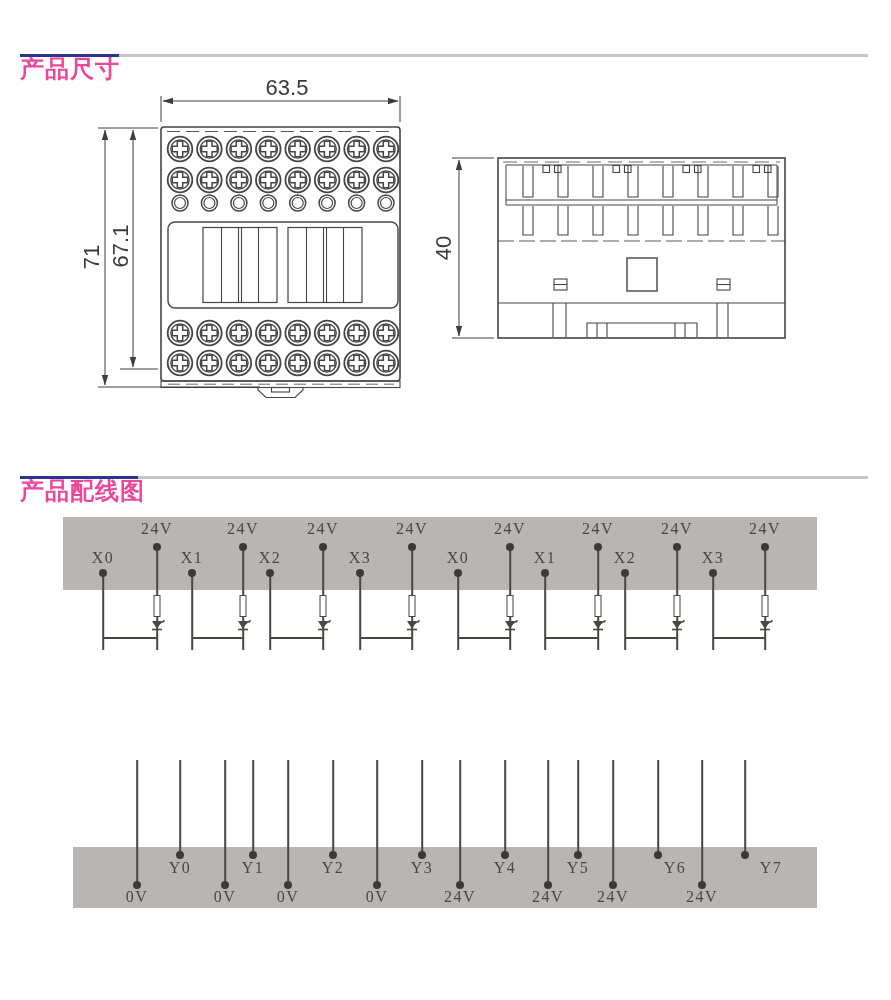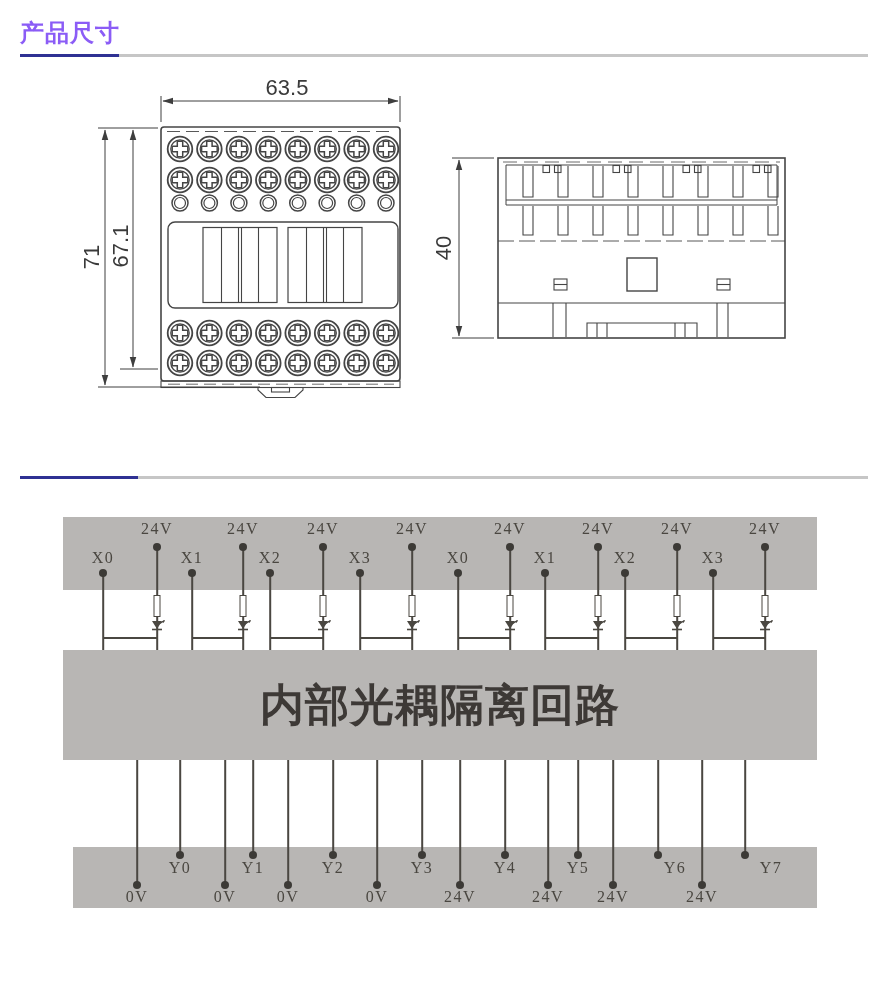--- a/index.html
+++ b/index.html
@@ -1,19 +1,19 @@
 <!DOCTYPE html>
 <html><head>
 <meta charset="utf-8">
 <style>
   html,body{margin:0;padding:0;background:#fff;}
   .page{position:relative;width:891px;height:1000px;background:#fff;overflow:hidden;
         font-family:"Liberation Sans",sans-serif;}
-  .sec-title{position:absolute;left:20px;font-size:24px;font-weight:bold;color:#8b5cf6;
-             letter-spacing:1px;white-space:nowrap;}
+  .sec-title{position:absolute;left:20px;font-size:24px;font-weight:bold;color:#ec4899;
+             letter-spacing:1px;white-space:nowrap;margin-top:36px;}
   .divider{position:absolute;left:20px;width:848px;height:3px;background:#c6c6c6;}
   .divider .dark{position:absolute;left:0;top:0;width:99px;height:3px;background:#2f3193;}
   svg text{font-family:"Liberation Sans",sans-serif;fill:#3a3a3a;}
   
   .band{position:absolute;background:#b8b6b4;}
   .band-label{position:absolute;display:flex;align-items:center;justify-content:center;
               width:100%;height:100%;font-size:44px;font-weight:600;color:#3d3936;
               letter-spacing:1px;white-space:nowrap;}
   .wline{position:absolute;width:1.6px;background:#4a4741;transform:translateX(-50%);}
   .hconn{position:absolute;height:1.6px;background:#4a4741;}
@@ -195,29 +195,27 @@
     </g>
 
     <g stroke="#3e3e3e" fill="none" stroke-width="1">
       <line x1="452" y1="158" x2="494" y2="158"></line>
       <line x1="452" y1="338" x2="494" y2="338"></line>
       <line x1="459" y1="160" x2="459" y2="336" marker-start="url(#arr)" marker-end="url(#arr)"></line>
       <text x="444" y="255" text-anchor="middle" font-size="22" stroke="none" transform="rotate(-90 444 248)">40</text>
     </g>
   </svg>
 
+  <div class="sec-title" style="top:439px;">产品配线图</div>
   <div class="divider" style="top:476px;">
     <span class="dark" style="width:118px;"></span>
   </div>
 
   <div id="wiring" style="position:absolute;left:0;top:0;width:891px;height:1000px;">
     <div class="band" style="left:63px;top:517px;width:754px;height:73px;"></div>
-    <div class="band" style="left:63px;top:650px;width:754px;height:110px;">
-      <div class="band-label">内部光耦隔离回路</div>
-    </div>
     <div class="band" style="left:73px;top:847px;width:744px;height:61px;"></div>
     <div id="wires">
         <div class="wlabel" style="left: 103px; top: 558px;">X0</div>
         <div class="wline" style="left: 103px; top: 573px; height: 77px;"></div>
         <div class="wdot" style="left: 103px; top: 573px;"></div>
         <div class="wlabel" style="left: 157px; top: 529px;">24V</div>
         <div class="wline" style="left: 157px; top: 547px; height: 103px;"></div>
         <div class="wdot" style="left: 157px; top: 547px;"></div>
         <div class="res" style="left: 157px; top: 595px;"></div>
         <div class="ledwrap" style="left: 157px; top: 618px;"><svg width="20" height="20" viewBox="0 0 20 20">

